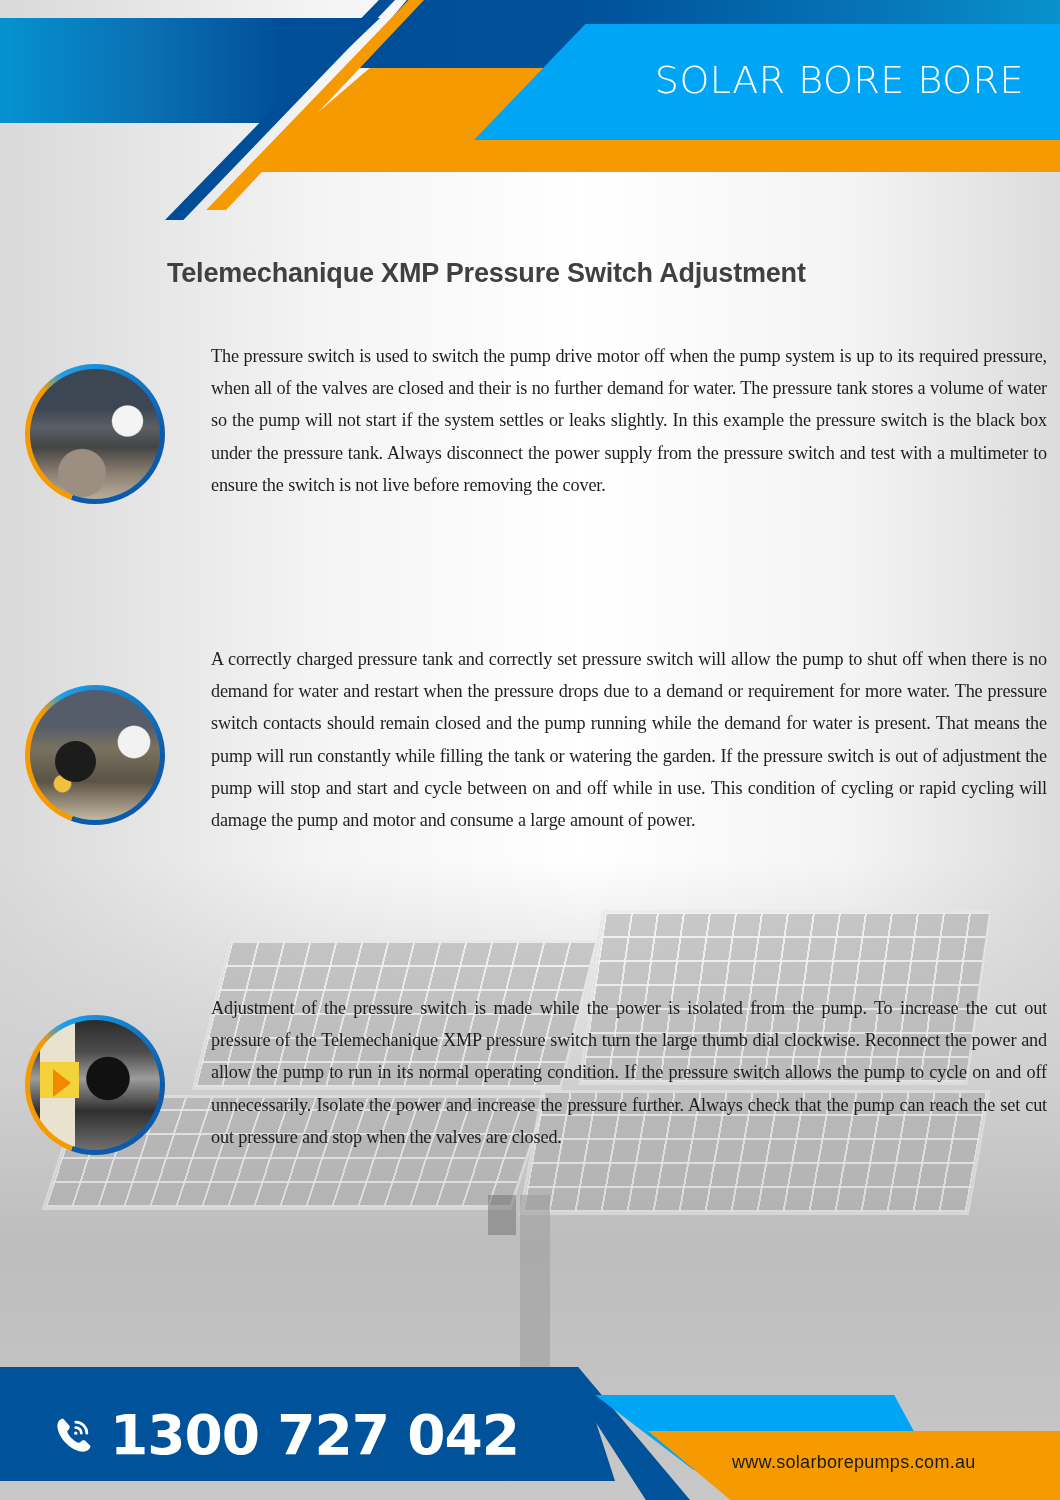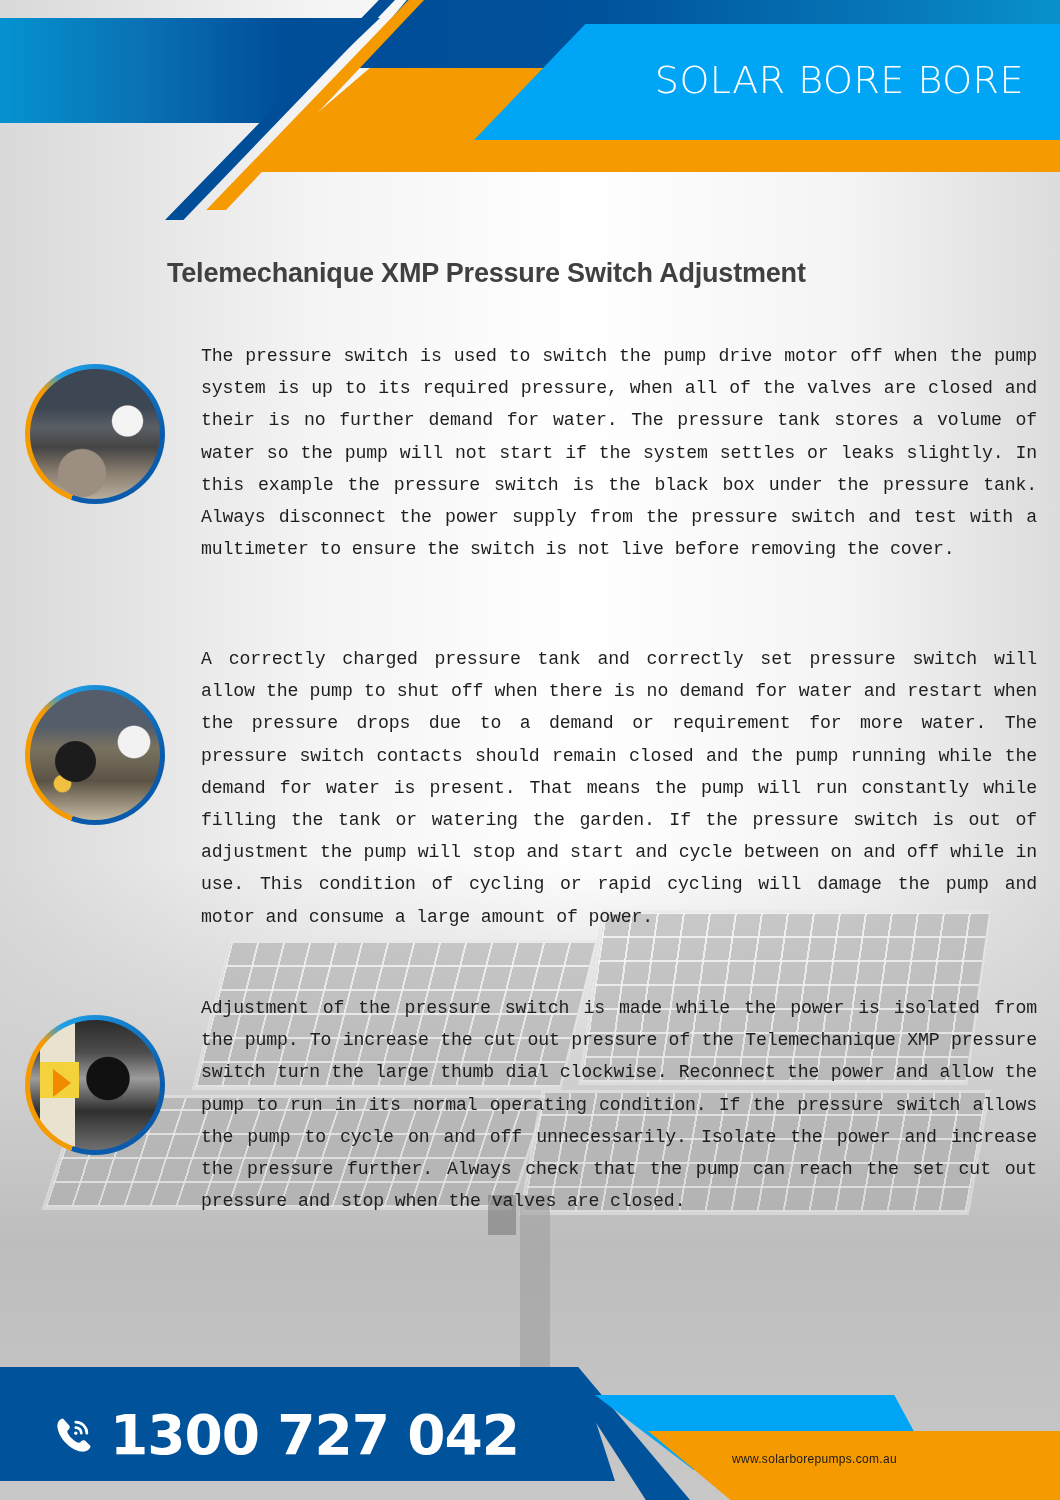--- a/index.html
+++ b/index.html
@@ -49,22 +49,22 @@
   .brand-title { position: absolute; right: 36px; top: 58px; color: #ffffff;
     font-family: "DejaVu Sans", sans-serif; font-weight: 300; font-size: 38px; letter-spacing: 0.5px;
     font-stretch: condensed; }
 
   
   .doc-title { position: absolute; left: 167px; top: 222px; color: #404040;
     font-family: "Liberation Sans", sans-serif; font-weight: bold; font-size: 27px; letter-spacing: -0.2px; margin-top: 36px; }
 
   
   .section { position: absolute; left: 0; width: 1060px; }
-  .section p { position: absolute; left: 201px; width: 836px; color: #1e1e1e;
-    font-family: Liberation Mono, monospace; font-size: 18.2px; line-height: 32.2px; text-align: justify;
+  .section p { position: absolute; left: 211px; width: 836px; color: #1e1e1e;
+    font-family: Liberation Serif, serif; font-size: 18.2px; line-height: 32.2px; text-align: justify;
     letter-spacing: -0.15px; }
   .thumb { position: absolute; left: 25px; width: 140px; height: 140px; border-radius: 50%;
     padding: 5px;
     background: conic-gradient(from 200deg, #f59a00 0deg, #f59a00 110deg, #1fa0e8 130deg, #0a5bab 250deg, #0a5bab 360deg); }
   .thumb-inner { width: 100%; height: 100%; border-radius: 50%; overflow: hidden; position: relative; }
   .t1 .thumb-inner { background:
       radial-gradient(circle at 75% 40%, #f4f4f4 0 12%, transparent 13%),
       radial-gradient(circle at 40% 80%, #9c8e80 0 18%, transparent 19%),
       linear-gradient(180deg, #3d4653 0%, #3d4653 30%, #5a5f66 45%, #444 60%, #8a7e70 80%, #b7ad9d 100%); }
   .t2 .thumb-inner { background:
@@ -86,21 +86,21 @@
   .ftr-dark-wedge { position: absolute; left: 560px; top: 1367px; width: 130px; height: 133px; background: #00529b;
     clip-path: polygon(0 0, 14% 0, 100% 100%, 66% 100%); }
   .ftr-cyan-bar { position: absolute; left: 595px; top: 1395px; width: 340px; height: 75px; background: #00a6f5;
     clip-path: polygon(0 0, 88% 0, 100% 100%, 29% 100%); }
   .ftr-orange-bar { position: absolute; left: 648px; top: 1431px; width: 412px; height: 69px; background: #f59a00;
     clip-path: polygon(0 0, 100% 0, 100% 100%, 20% 100%); }
   .phone { position: absolute; left: 52px; top: 1395px; display: flex; align-items: center; gap: 14px; color: #ffffff; margin-top: 8px; }
   .phone-icon { width: 44px; height: 44px; }
   .phone-number { font-family: "DejaVu Sans", sans-serif; font-weight: bold; font-size: 55px; letter-spacing: -1px; }
   .website { position: absolute; left: 732px; top: 1452px; color: #1a1a1a;
-    font-family: "Liberation Sans", sans-serif; font-size: 12px; letter-spacing: 0.3px; }
+    font-family: "Liberation Sans", sans-serif; font-size: 18px; letter-spacing: 0.3px; }
 </style>
 </head>
 <body>
 
 <div class="page">
 
   <div class="bg-photo"></div>
   <div class="panel-wrap">
     <div class="panel p1"></div>
     <div class="panel p2"></div>

